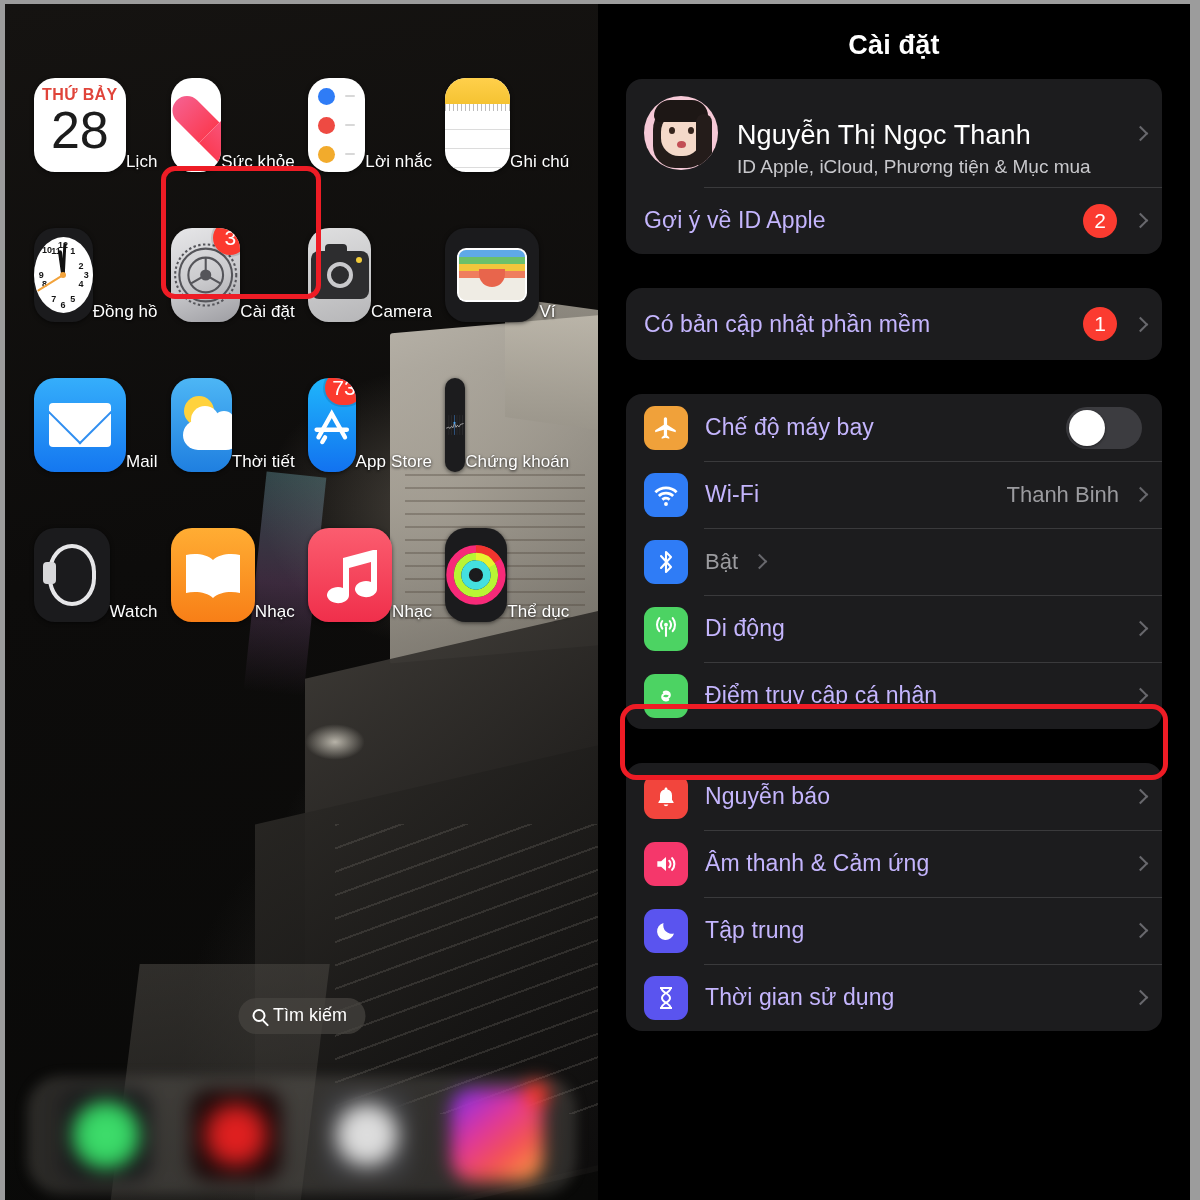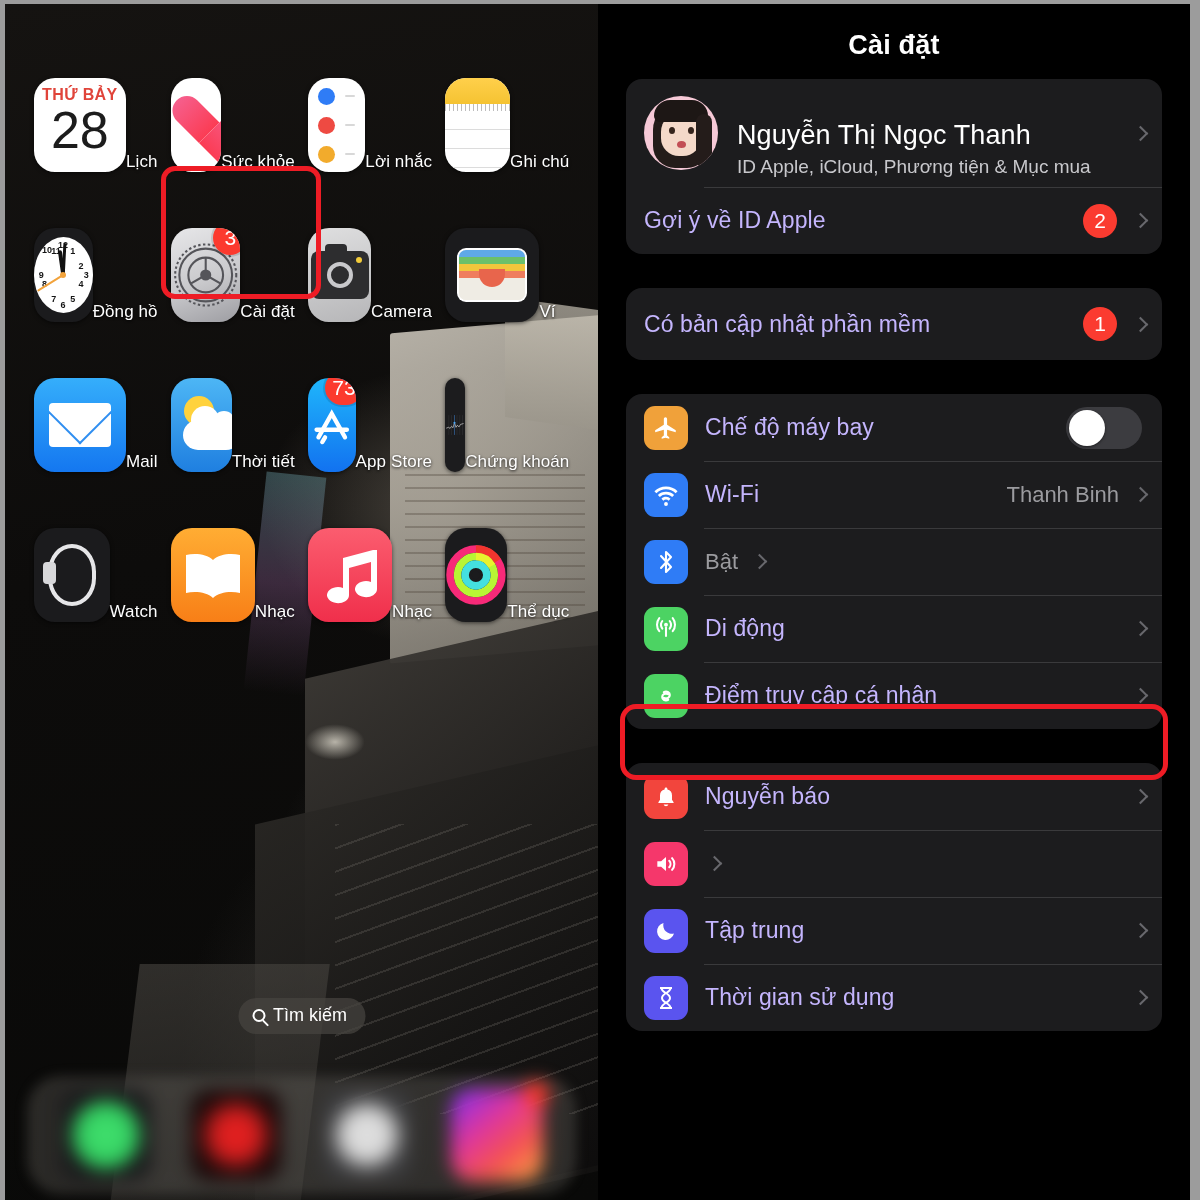--- a/index.html
+++ b/index.html
@@ -633,20 +633,21 @@
         <div class="chev"></div>
       </div>
 
       <div class="row">
         <div class="row-icon" style="background:#f5376b">
           <svg width="26" height="26" viewBox="0 0 24 24" fill="none">
             <path d="M4 9.5h3.5L12 5.5v13L7.5 14.5H4z" fill="#fff"></path>
             <path d="M15 9a4.5 4.5 0 0 1 0 6M17.6 6.6a8 8 0 0 1 0 10.8" stroke="#fff" stroke-width="1.9" stroke-linecap="round"></path>
           </svg>
         </div>
+        <div class="row-label">Âm thanh &amp; Cảm ứng</div>
         <div class="chev"></div>
       </div>
 
       <div class="row">
         <div class="row-icon" style="background:#5a54ef">
           <svg width="24" height="24" viewBox="0 0 24 24" fill="#fff">
               <path d="M20 14.5A8.6 8.6 0 0 1 9.5 4 8.6 8.6 0 1 0 20 14.5z"></path>
             </svg>
         </div>
         <div class="row-label">Tập trung</div>

